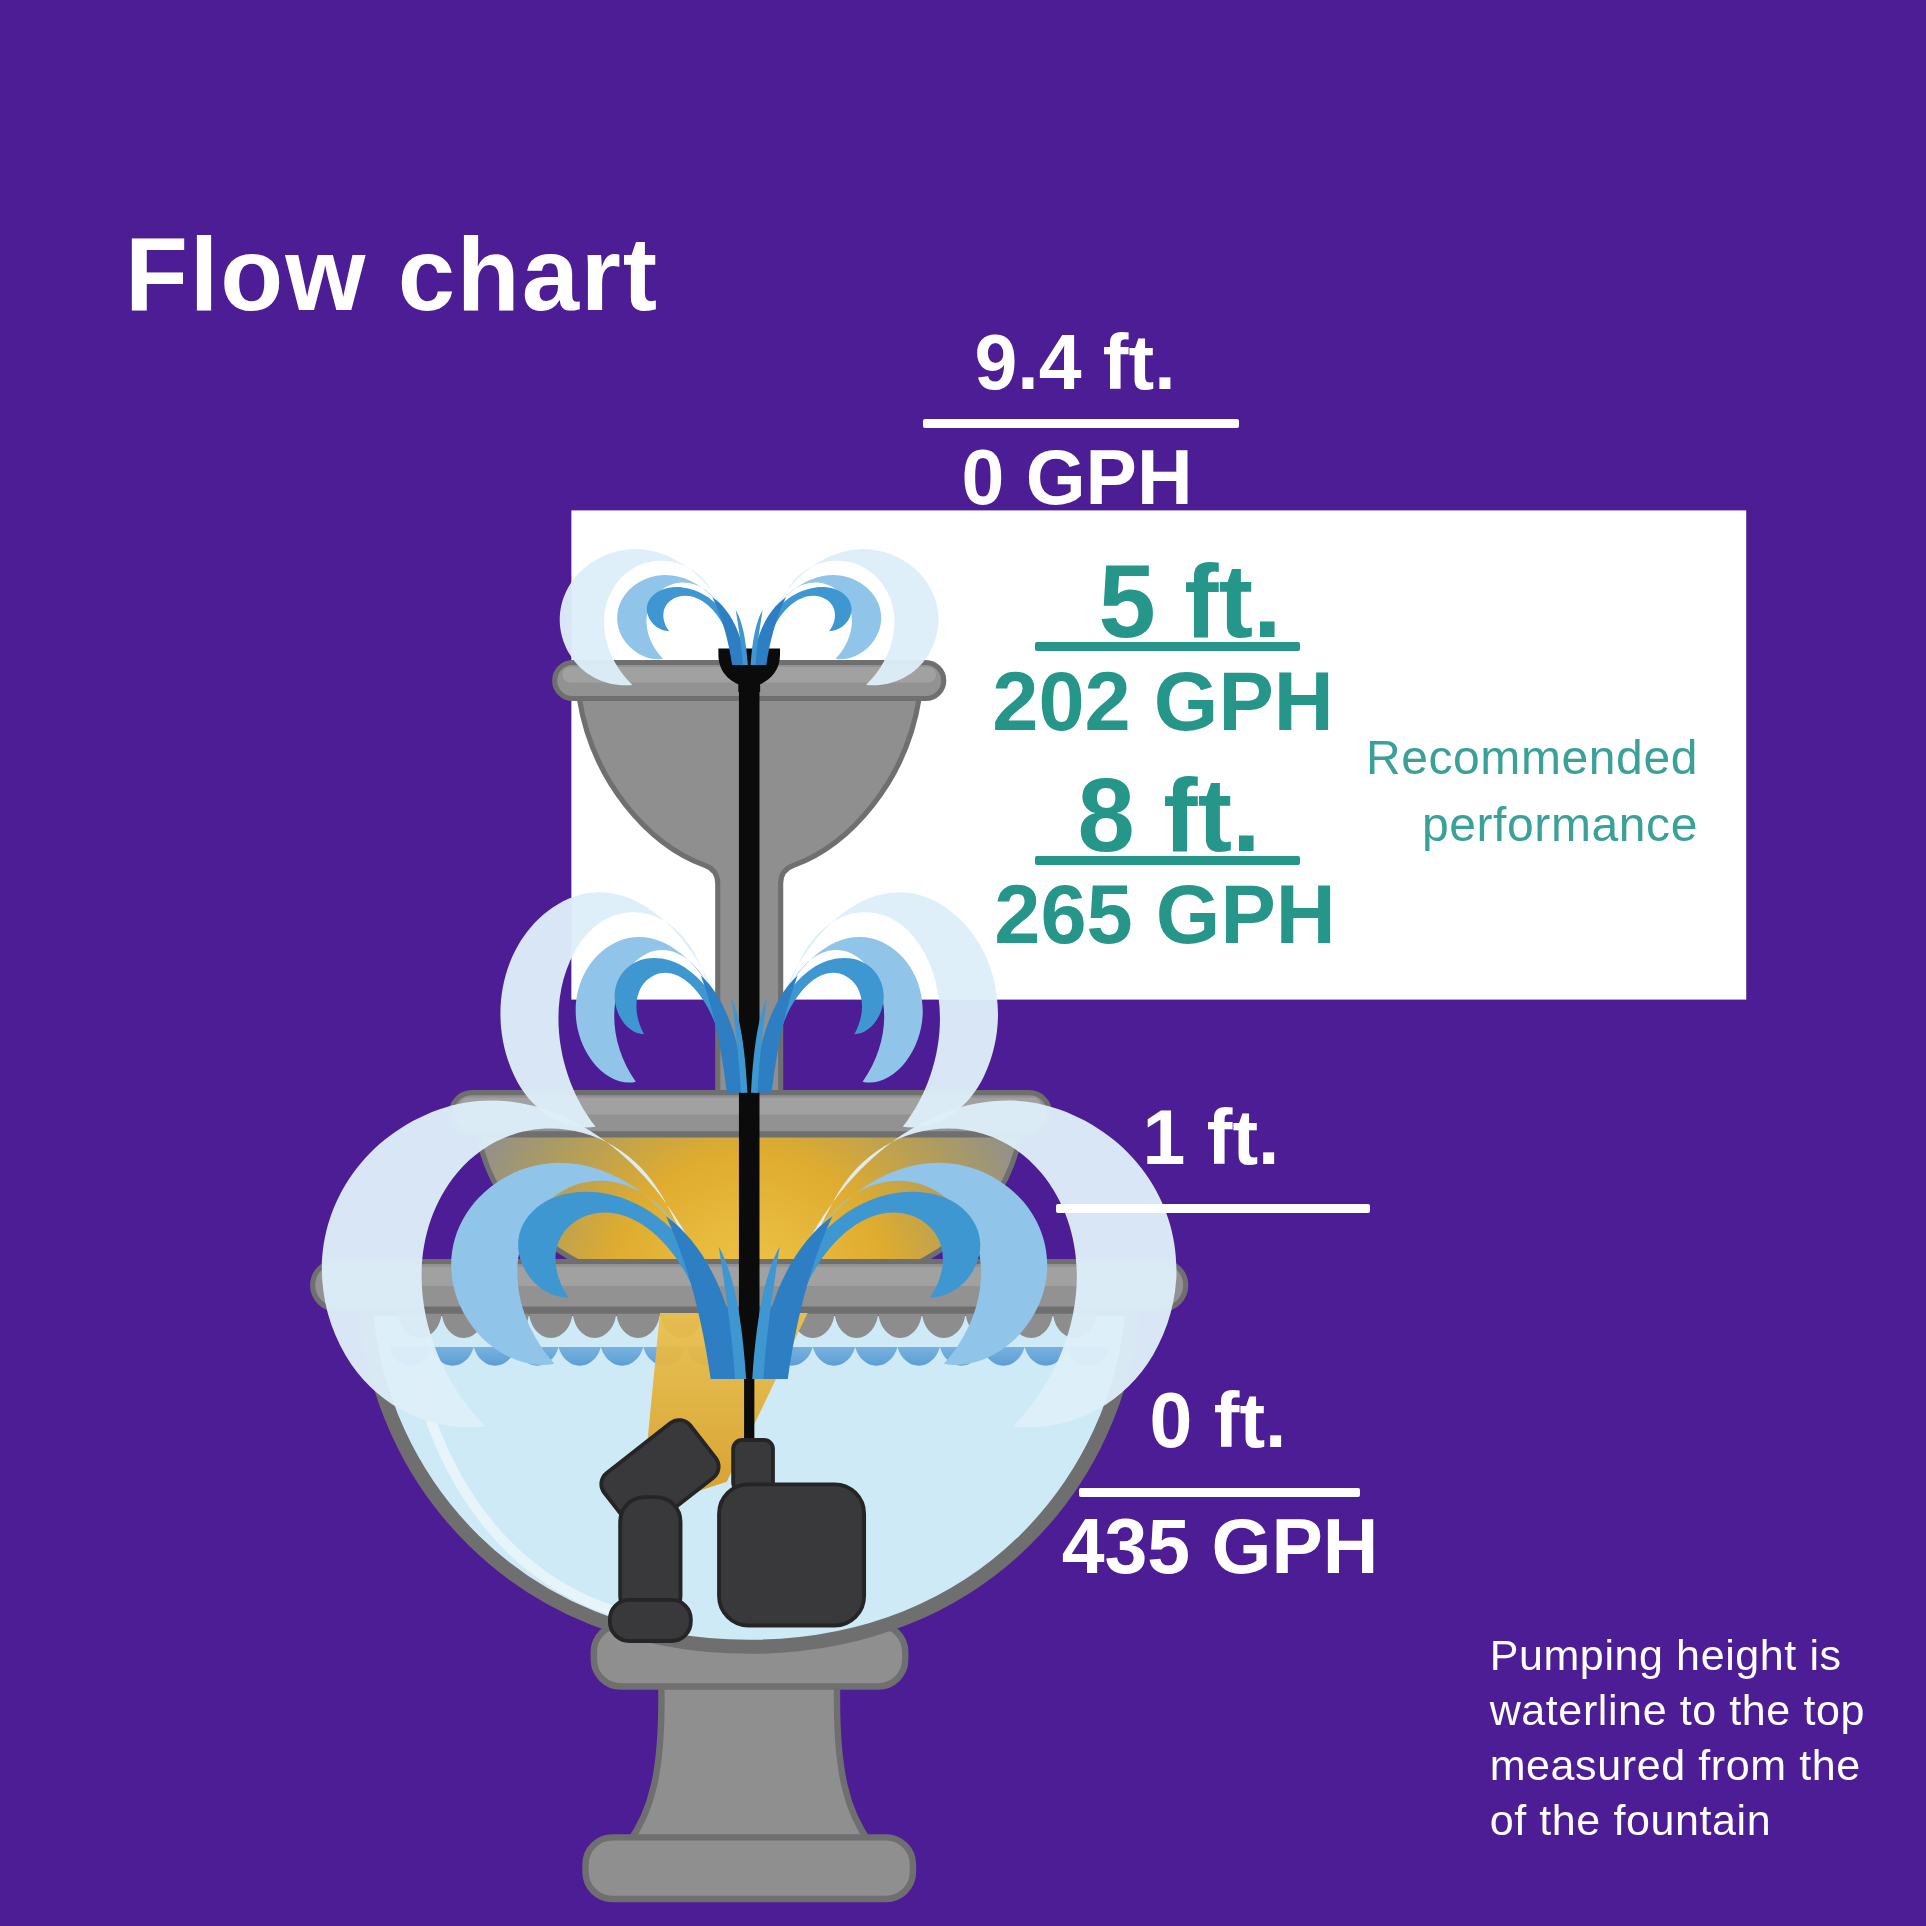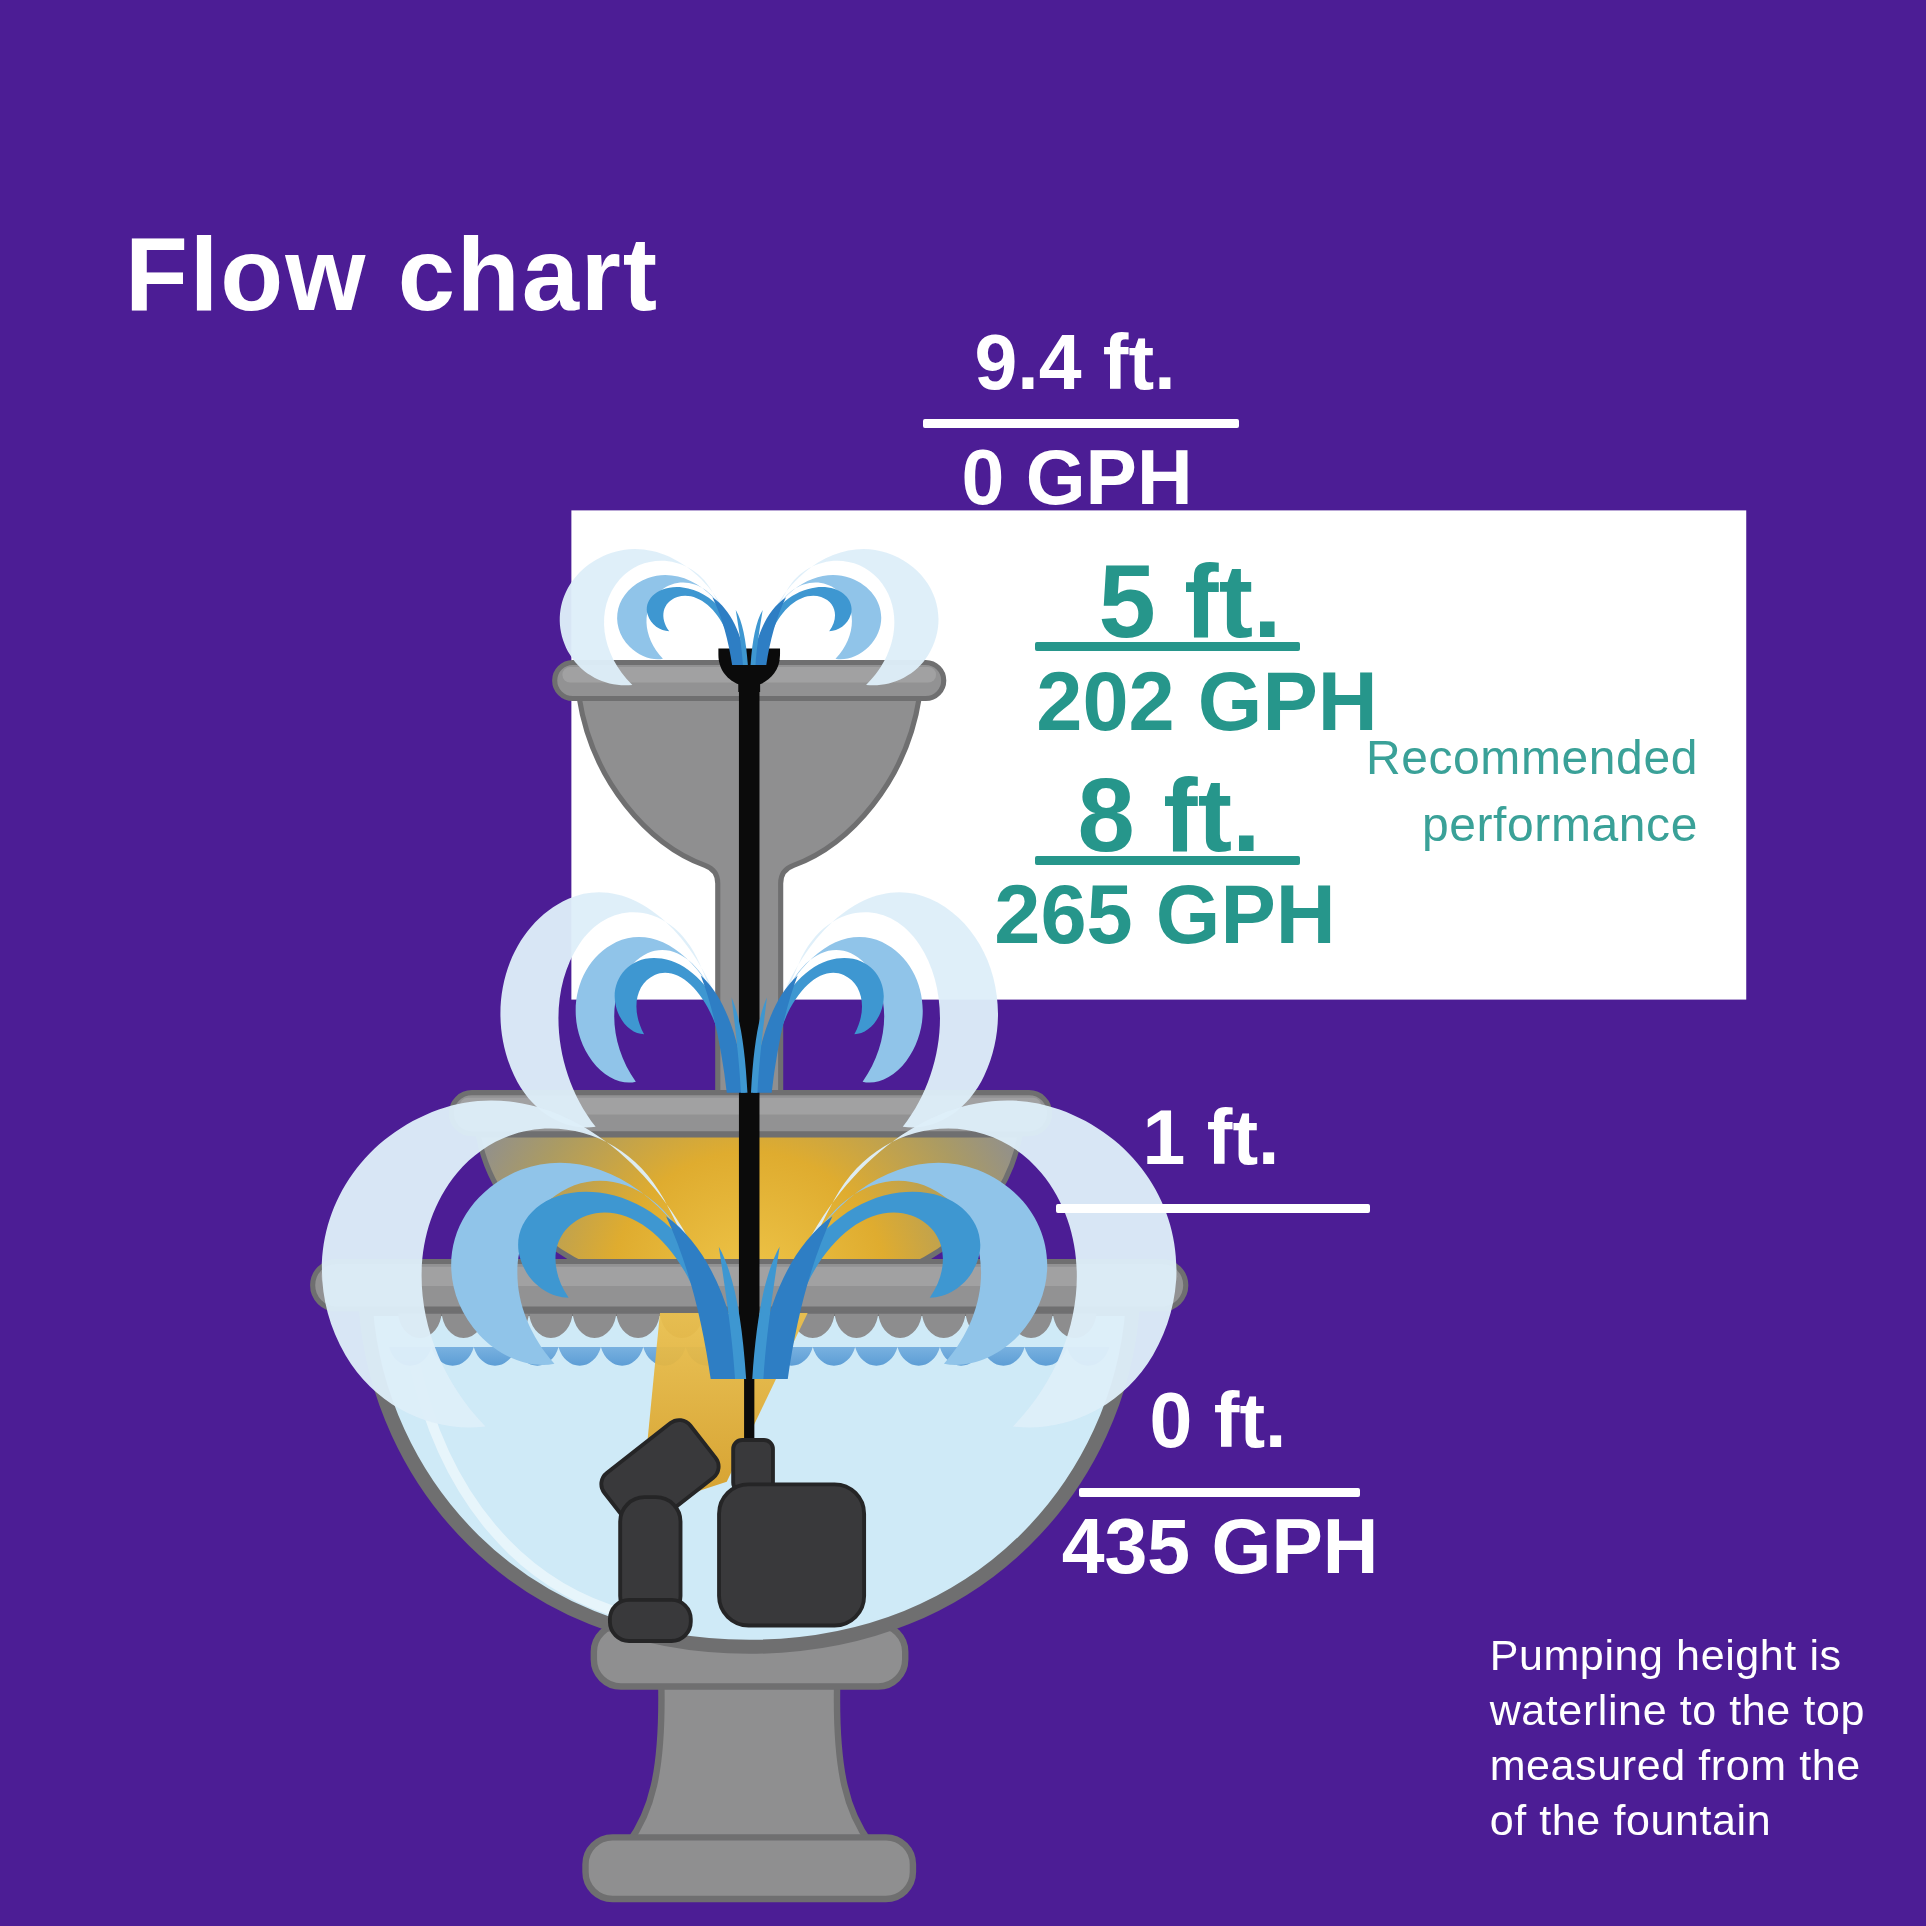--- a/index.html
+++ b/index.html
@@ -126,21 +126,21 @@
   </svg>
 
   <div class="title">Flow chart</div>
 
   <div class="num w" style="left:1075px;top:324px">9.4 ft.</div>
   <div class="rule w" style="left:923px;top:419px;width:316px"></div>
   <div class="num w" style="left:1077px;top:439px">0 GPH</div>
 
   <div class="num t big" style="left:1190px;top:550px">5 ft.</div>
   <div class="rule t" style="left:1035px;top:642px;width:265px"></div>
-  <div class="num t" style="left:1207px;top:660px">202 GPH</div>
+  <div class="num t" style="left:1163px;top:660px">202 GPH</div>
 
   <div class="num t big" style="left:1169px;top:764px">8 ft.</div>
   <div class="rule t" style="left:1035px;top:856px;width:265px"></div>
   <div class="num t" style="left:1165px;top:873px">265 GPH</div>
 
   <div class="rec" style="right:228px;top:724px">
     <div>Recommended</div>
     <div>performance</div>
   </div>
 

